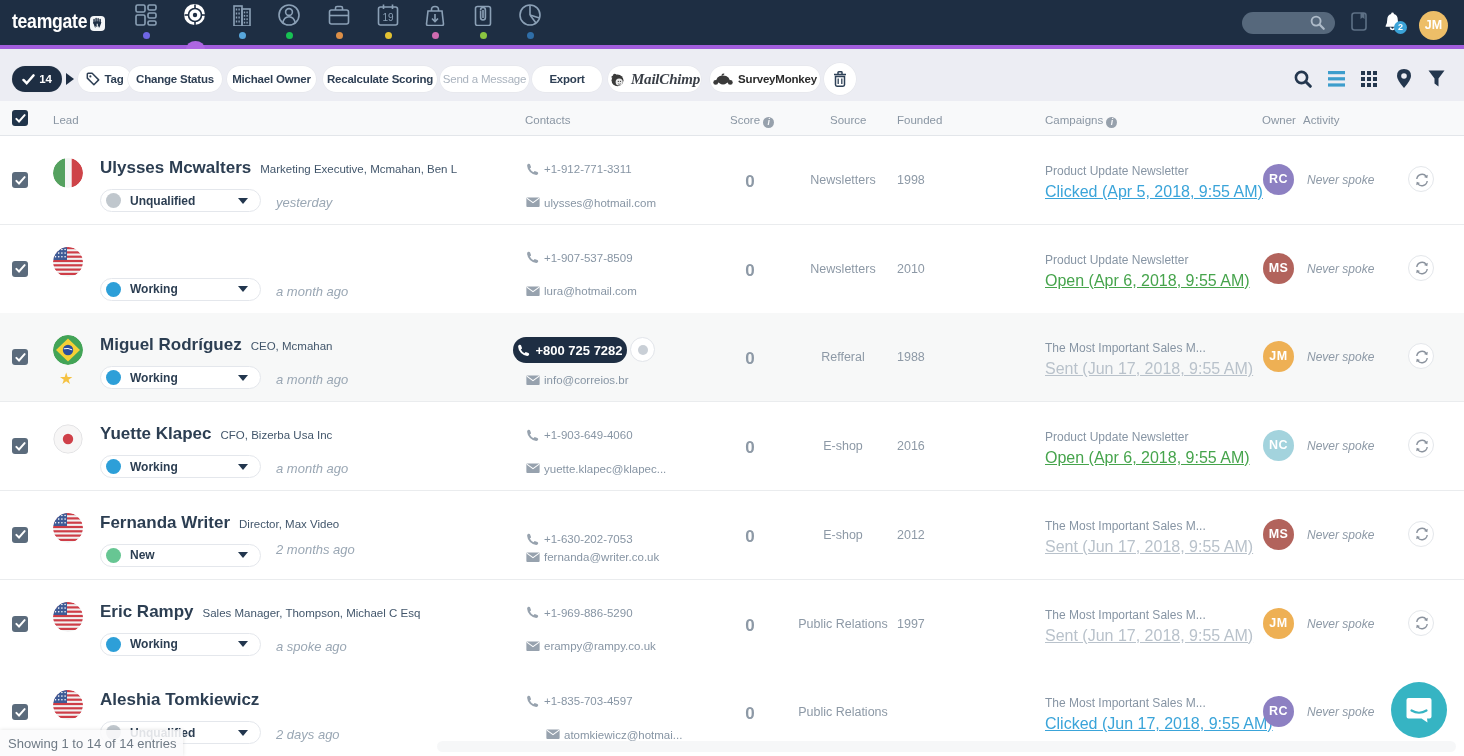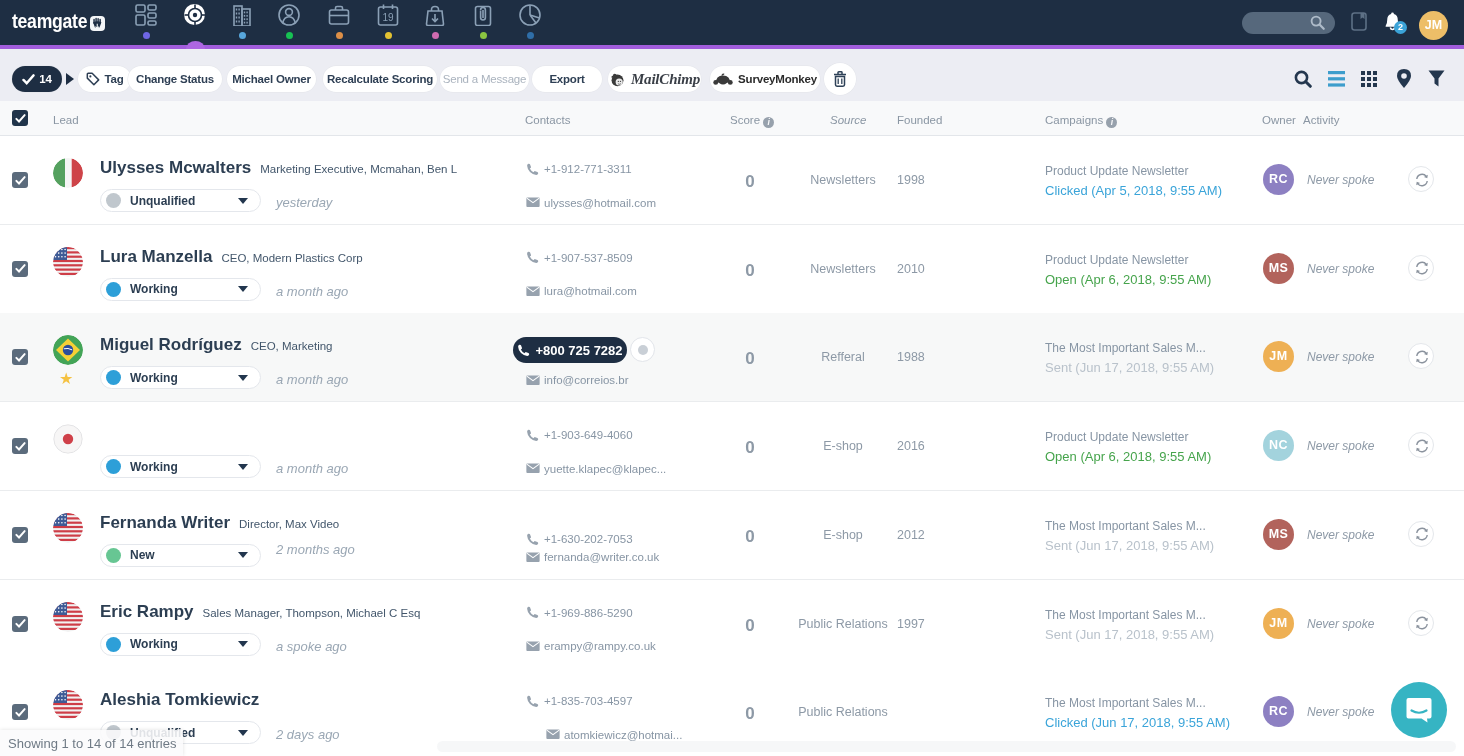--- a/index.html
+++ b/index.html
@@ -37,21 +37,21 @@
 .statuspill { position:absolute; left:100px; width:161px; height:23px; background:#fff; border:1px solid #e4e7ec; border-radius:13px; display:flex; align-items:center; }
 .sdot { width:15px; height:15px; border-radius:50%; margin-left:5px; }
 .sname { font-size:12px; font-weight:bold; color:#2c3e52; margin-left:9px; }
 .scaret { position:absolute; right:12px; width:0; height:0; border-left:5.5px solid transparent; border-right:5.5px solid transparent; border-top:6.5px solid #22364e; }
 .timeago { position:absolute; left:276px; font-size:13px; font-style:italic; color:#9aa7b4; }
 .phoneline, .emailline { position:absolute; left:526px; font-size:11.5px; color:#8795a4; display:flex; align-items:center; }
 .score { position:absolute; left:742px; width:16px; text-align:center; font-size:17px; font-weight:bold; color:#8d99a6; }
 .source { position:absolute; left:786px; width:114px; text-align:center; font-size:12.5px; color:#8d99a6; }
 .founded { position:absolute; left:897px; font-size:12.5px; color:#8d99a6; }
 .camp1 { position:absolute; left:1045px; font-size:12px; color:#8795a4; }
-.camp2 { position:absolute; left:1045px; font-size:13px; }
+.camp2 { position:absolute; left:1045px; font-size:16px;text-decoration:underline; }
 .avatar { position:absolute; left:1263px; width:31px; height:31px; border-radius:50%; color:#fff; font-size:12.5px; font-weight:bold; text-align:center; line-height:31px; letter-spacing:0.5px; }
 .neverspoke { position:absolute; left:1307px; font-size:12px; font-style:italic; color:#8d99a6; }
 .refresh { position:absolute; left:1408px; width:26px; height:26px; border:1px solid #e4e7eb; border-radius:50%; background:#fff; }
 
 #footer { position:absolute; left:0; top:730px; width:183px; height:26px; background:rgba(251,251,252,0.88); box-shadow:0 0 4px rgba(0,0,0,0.12); font-size:13px; color:#6f7a85; padding:6px 0 0 8px; }
 #chat { position:absolute; left:1391px; top:682px; width:56px; height:56px; background:#36b4c3; border-radius:50%; }
 #scrollbar { position:absolute; left:437px; top:741px; width:1019px; height:11px; border-radius:6px; background:rgba(187,192,199,0.13); }
 </style>
 </head>
 <body>
@@ -220,21 +220,21 @@
     <path d="M0.5 0.5 H16.5 L10.5 8.5 V16.5 L6.5 13.5 V8.5 Z" fill="#24374e"></path>
   </svg>
 
 <div id="tablehead">
   <div class="checkbox" style="top:9px; background:#20344a;"><svg width="11" height="9" viewBox="0 0 14 12" style="margin-top:3.5px;">
         <path d="M1.5 6.5 L5 10 L12.5 1.5" stroke="#fff" stroke-width="2.6" fill="none" stroke-linecap="round"></path>
       </svg></div>
   <div class="hlabel" style="left:53px;">Lead</div>
   <div class="hlabel" style="left:525px;">Contacts</div>
   <div class="hlabel" style="left:730px;">Score <span class="infoi">i</span></div>
-  <div class="hlabel" style="left:830px;font-style:italic;">Source</div>
+  <div class="hlabel" style="left:830px;">Source</div>
   <div class="hlabel" style="left:897px;">Founded</div>
   <div class="hlabel" style="left:1045px;">Campaigns <span class="infoi">i</span></div>
   <div class="hlabel" style="left:1262px;">Owner</div>
   <div class="hlabel" style="left:1303px;">Activity</div>
 </div>
 
 <div class="row" style="top:136.0px; background:#fff;">
   <div class="checkbox" style="top:36px;"><svg width="11" height="9" viewBox="0 0 14 12" style="margin-top:3.5px;">
         <path d="M1.5 6.5 L5 10 L12.5 1.5" stroke="#fff" stroke-width="2.6" fill="none" stroke-linecap="round"></path>
       </svg></div>
@@ -303,21 +303,20 @@
           <circle cx="2.5" cy="6.1" r="0.8" fill="#fff"></circle>
           <circle cx="5.7" cy="6.1" r="0.8" fill="#fff"></circle>
           <circle cx="8.9" cy="6.1" r="0.8" fill="#fff"></circle>
           <circle cx="12.100000000000001" cy="6.1" r="0.8" fill="#fff"></circle>
           <circle cx="2.5" cy="9.7" r="0.8" fill="#fff"></circle>
           <circle cx="5.7" cy="9.7" r="0.8" fill="#fff"></circle>
           <circle cx="8.9" cy="9.7" r="0.8" fill="#fff"></circle>
           <circle cx="12.100000000000001" cy="9.7" r="0.8" fill="#fff"></circle>
         </g>
       </svg></div>
-  <div class="lname" style="top:22px;">Lura Manzella<span class="ltitle">CEO, Modern Plastics Corp</span></div>
   <div class="statuspill" style="top:53px;">
       <div class="sdot" style="background:#2d9fd8;"></div>
       <div class="sname">Working</div>
       <div class="scaret"></div>
     </div>
   <div class="timeago" style="top:59px;">a month ago</div>
   <div class="phoneline" style="top:26.5px;"><svg width="13" height="13" viewBox="0 0 14 14" style="margin-right:5px;">
         <path d="M2.6 0.9 Q1.1 1.3 1.2 3 Q1.5 7 4.3 9.8 Q7.1 12.5 11 12.9 Q12.7 13 13.1 11.4 Q13.4 10.2 12.3 9.7 L10 8.8 Q9.2 8.5 8.7 9.2 L8.1 10 Q5.5 8.7 4.1 6 L4.9 5.3 Q5.6 4.8 5.3 4 L4.4 1.7 Q3.9 0.6 2.6 0.9 Z" fill="#97a2ae"></path>
       </svg>+1-907-537-8509</div>
   <div class="emailline" style="top:60.5px;"><svg width="14" height="10.5" viewBox="0 0 15 11" style="margin-right:4px;">
@@ -349,21 +348,21 @@
           <circle cx="15" cy="15" r="15"></circle>
         </clipPath>
         <g clip-path="url(#cbr)">
           <rect width="30" height="30" fill="#43a457"></rect>
           <path d="M15 3.5 L27 15 L15 26.5 L3 15 Z" fill="#f5d036"></path>
           <circle cx="15" cy="15" r="5.2" fill="#2b4d9b"></circle>
           <path d="M10.8 13.8 Q15 12.6 19.2 14.9" stroke="#fff" stroke-width="1" fill="none"></path>
         </g>
       </svg></div>
   <div class="abs" style="left:59px; top:56px; font-size:16px; color:#f5c242;">★</div>
-  <div class="lname" style="top:22px;">Miguel Rodríguez<span class="ltitle">CEO, Marketing</span></div>
+  <div class="lname" style="top:22px;">Miguel Rodríguez<span class="ltitle">CEO, Mcmahan</span></div>
   <div class="statuspill" style="top:53px;">
       <div class="sdot" style="background:#2d9fd8;"></div>
       <div class="sname">Working</div>
       <div class="scaret"></div>
     </div>
   <div class="timeago" style="top:59px;">a month ago</div>
   <div class="abs" style="left:513px; top:24px; width:114px; height:26px; background:#1e2e43; border-radius:13px; color:#fff; font-size:13px; font-weight:bold; display:flex; align-items:center; justify-content:center;"><svg width="13" height="13" viewBox="0 0 14 14" style="margin-right:5px;">
         <path d="M2.6 0.9 Q1.1 1.3 1.2 3 Q1.5 7 4.3 9.8 Q7.1 12.5 11 12.9 Q12.7 13 13.1 11.4 Q13.4 10.2 12.3 9.7 L10 8.8 Q9.2 8.5 8.7 9.2 L8.1 10 Q5.5 8.7 4.1 6 L4.9 5.3 Q5.6 4.8 5.3 4 L4.4 1.7 Q3.9 0.6 2.6 0.9 Z" fill="#fff"></path>
       </svg>+800 725 7282</div>
   <div class="abs" style="left:630px; top:24px; width:25px; height:25px; border:1px solid #e2e5ea; border-radius:50%; background:#fff;">
@@ -390,20 +389,21 @@
     </div>
 </div>
 <div class="row" style="top:402.1px; background:#fff;">
   <div class="checkbox" style="top:36px;"><svg width="11" height="9" viewBox="0 0 14 12" style="margin-top:3.5px;">
         <path d="M1.5 6.5 L5 10 L12.5 1.5" stroke="#fff" stroke-width="2.6" fill="none" stroke-linecap="round"></path>
       </svg></div>
   <div class="flag" style="top:22px;"><svg width="30" height="30" viewBox="0 0 30 30">
         <circle cx="15" cy="15" r="14.2" fill="#f7f6f6" stroke="#e3e3e5" stroke-width="1"></circle>
         <circle cx="15" cy="15" r="5.2" fill="#cf4049"></circle>
       </svg></div>
+  <div class="lname" style="top:22px;">Yuette Klapec<span class="ltitle">CFO, Bizerba Usa Inc</span></div>
   <div class="statuspill" style="top:53px;">
       <div class="sdot" style="background:#2d9fd8;"></div>
       <div class="sname">Working</div>
       <div class="scaret"></div>
     </div>
   <div class="timeago" style="top:59px;">a month ago</div>
   <div class="phoneline" style="top:26.5px;"><svg width="13" height="13" viewBox="0 0 14 14" style="margin-right:5px;">
         <path d="M2.6 0.9 Q1.1 1.3 1.2 3 Q1.5 7 4.3 9.8 Q7.1 12.5 11 12.9 Q12.7 13 13.1 11.4 Q13.4 10.2 12.3 9.7 L10 8.8 Q9.2 8.5 8.7 9.2 L8.1 10 Q5.5 8.7 4.1 6 L4.9 5.3 Q5.6 4.8 5.3 4 L4.4 1.7 Q3.9 0.6 2.6 0.9 Z" fill="#97a2ae"></path>
       </svg>+1-903-649-4060</div>
   <div class="emailline" style="top:60.5px;"><svg width="14" height="10.5" viewBox="0 0 15 11" style="margin-right:4px;">

